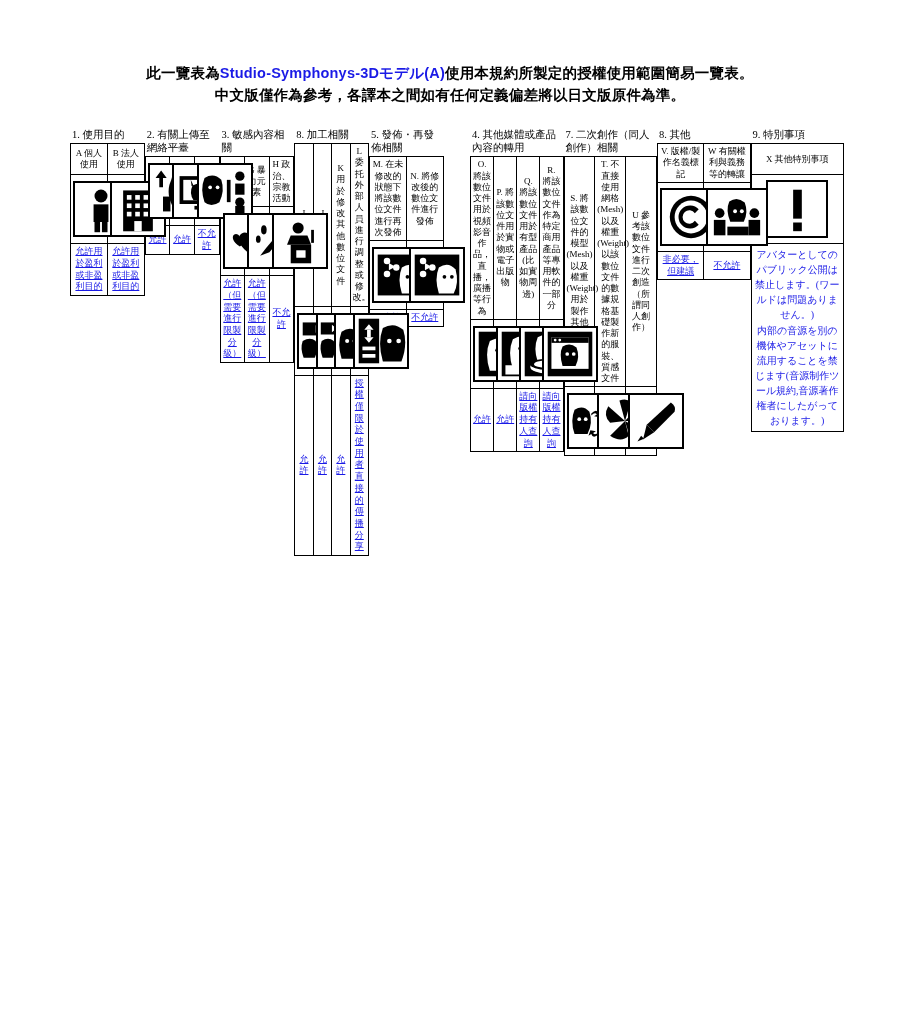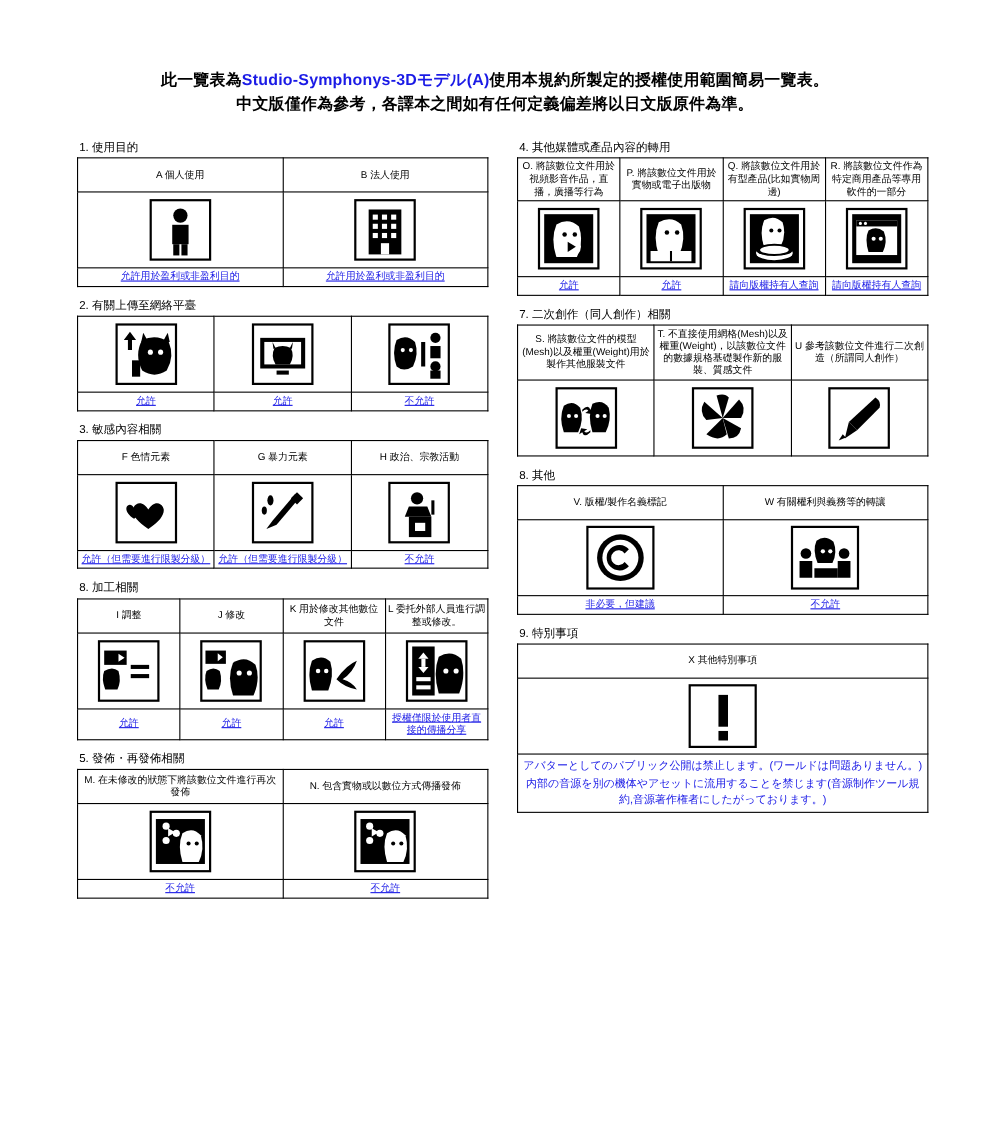--- a/index.html
+++ b/index.html
@@ -26,21 +26,21 @@
   
   .cols{
     position:absolute;
     top:128px;left:0;right:0;
     display:flex;
     gap:26px;
     padding:0 56px 0 70px;
     box-sizing:border-box;
     align-items:flex-start;
   }
-  .col{display:flex;flex-direction:column;}
+  .col{display:flex;flex-direction:row;font-family:Liberation Serif, serif;}
   .col-left{width:385px;}
   .col-right{width:385px;}
 
   .section{margin-bottom:11px;}
   .sec-title{
     font-size:10.5px;
     font-weight:normal;
     margin:0 0 2px 2px;
     line-height:1.25;
   }
@@ -336,21 +336,21 @@
         </tbody>
           </table>
       </div>
 
       <div class="section">
         <div class="sec-title">5. 發佈・再發佈相關</div>
         <table class="grid">
           <tbody>
               <tr>
             <td class="hdr">M. 在未修改的狀態下將該數位文件進行再次發佈</td>
-            <td class="hdr">N. 包含實物或以數位方式傳播發佈</td>
+            <td class="hdr">N. 將修改後的數位文件進行發佈</td>
           </tr>
           <tr>
             <td class="art">
               <div class="art-box">
                 <svg viewBox="0 0 56 56">
                       <rect x="4" y="6" width="48" height="44" fill="#000"></rect>
                       <g fill="#fff">
                         <circle cx="14" cy="13" r="3.5"></circle>
                         <circle cx="14" cy="27" r="3.5"></circle>
                         <circle cx="24" cy="20" r="3.5"></circle>

